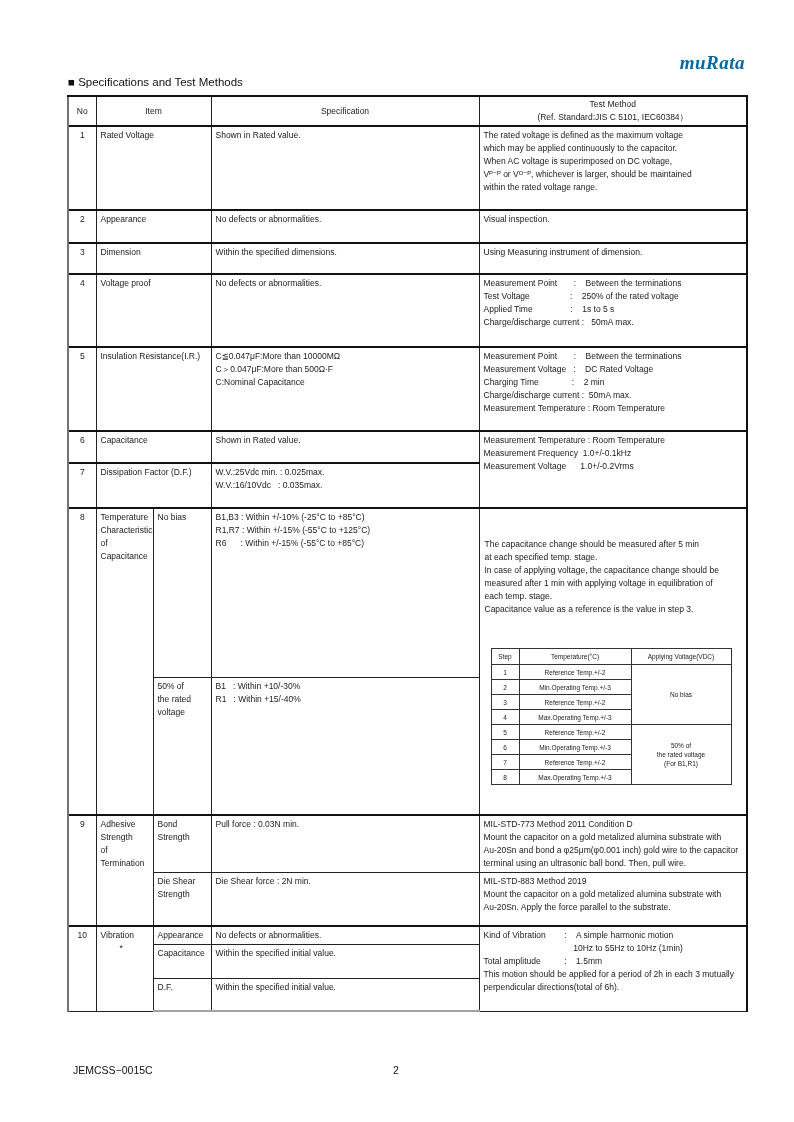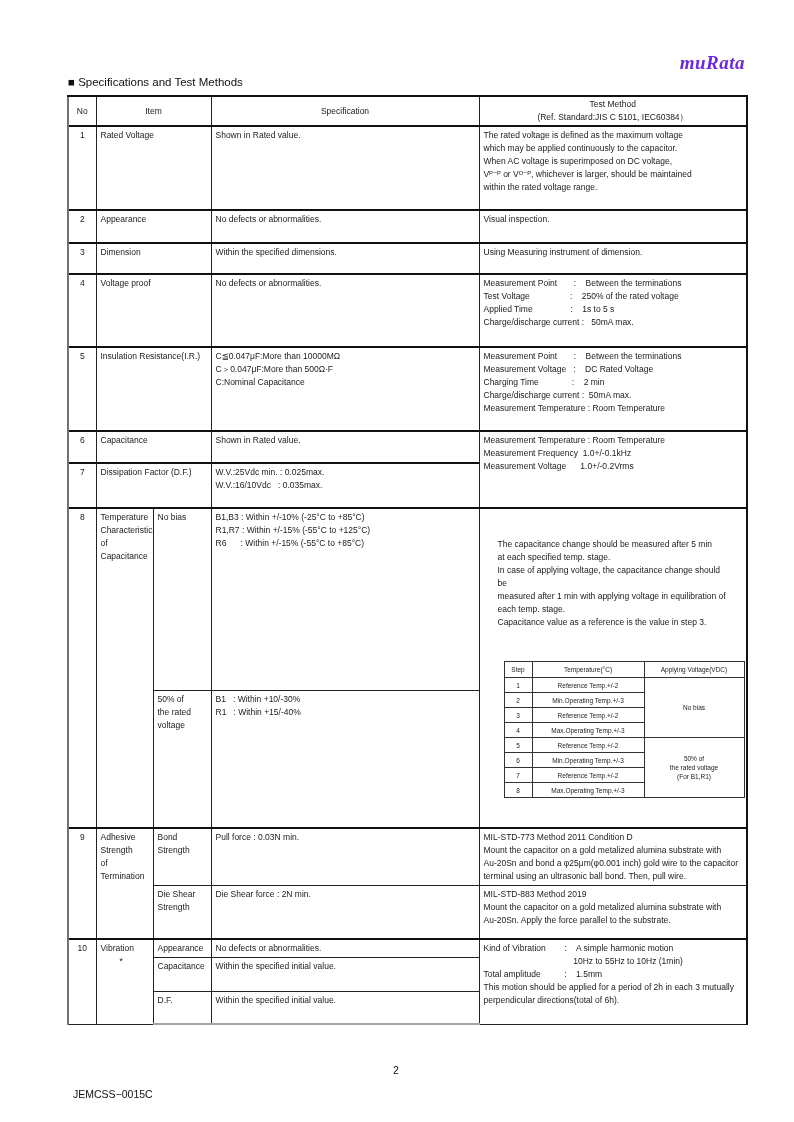--- a/index.html
+++ b/index.html
@@ -3,21 +3,21 @@
 <meta charset="utf-8">
 <style>
   html,body{margin:0;padding:0;}
   body{
     width:794px;height:1122px;background:#ffffff;position:relative;
     font-family:"Liberation Sans","DejaVu Sans",sans-serif;color:#1a1a1a;
   }
   .logo{
     position:absolute;top:52px;right:49px;
     font-family:"Liberation Serif","DejaVu Serif",serif;
-    font-style:italic;font-weight:bold;font-size:19px;letter-spacing:0.5px;color:#6d28d9;
+    font-style:italic;font-weight:bold;font-size:19px;letter-spacing:0.5px;color:#0369a1;
   }
   .section-heading{
     position:absolute;top:76px;left:68px;font-size:11.5px;color:#111;
   }
   table.spec-table{
     position:absolute;left:67px;top:95px;width:679px;
     border-collapse:collapse;table-layout:fixed;
     font-size:8.5px;line-height:13px;color:#1a1a1a;
   }
   table.spec-table td{
@@ -34,21 +34,21 @@
   table.spec-table td.outer-r{border-right:2px solid #111;}
   table.step-table{
     border-collapse:collapse;table-layout:fixed;width:240px;
     margin:6px 0 0 6px;font-size:6.5px;line-height:9px;color:#1a1a1a;
   }
   table.step-table td{
     border:1px solid #333;text-align:center;vertical-align:middle;
     padding:1px 2px;white-space:pre-wrap;
   }
   .test-note{margin-top:9px;}
-  .footer-left{position:absolute;left:73px;top:1064px;font-size:10.5px;color:#111;margin-top:24px;}
+  .footer-left{position:absolute;left:73px;top:1064px;font-size:10.5px;color:#111;}
   .footer-page{position:absolute;left:393px;top:1064px;font-size:10.5px;color:#111;}
 </style>
 </head>
 <body>
 
 <div class="logo">muRata</div>
 <div class="section-heading">■ Specifications and Test Methods</div>
 
 <table class="spec-table">
   <colgroup>
@@ -134,21 +134,21 @@
 
   <tr class="major">
     <td class="no outer-l" rowspan="2" style="height:131px">8</td>
     <td rowspan="2">Temperature
 Characteristics
 of Capacitance</td>
     <td>No bias</td>
     <td>B1,B3 : Within +/-10% (-25°C to +85°C)
 R1,R7 : Within +/-15% (-55°C to +125°C)
 R6      : Within +/-15% (-55°C to +85°C)</td>
-    <td class="outer-r" rowspan="2" style="padding:3px 18px">
+    <td class="outer-r" rowspan="2" style="padding:3px 5px">
       <div>The capacitance change should be measured after 5 min
 at each specified temp. stage.
 In case of applying voltage, the capacitance change should be
 measured after 1 min with applying voltage in equilibration of
 each temp. stage.
 Capacitance value as a reference is the value in step 3.</div>
       <table class="step-table">
         <colgroup><col style="width:28px"><col style="width:112px"><col style="width:100px"></colgroup>
         <tbody><tr>
           <td style="height:13px">Step</td>

